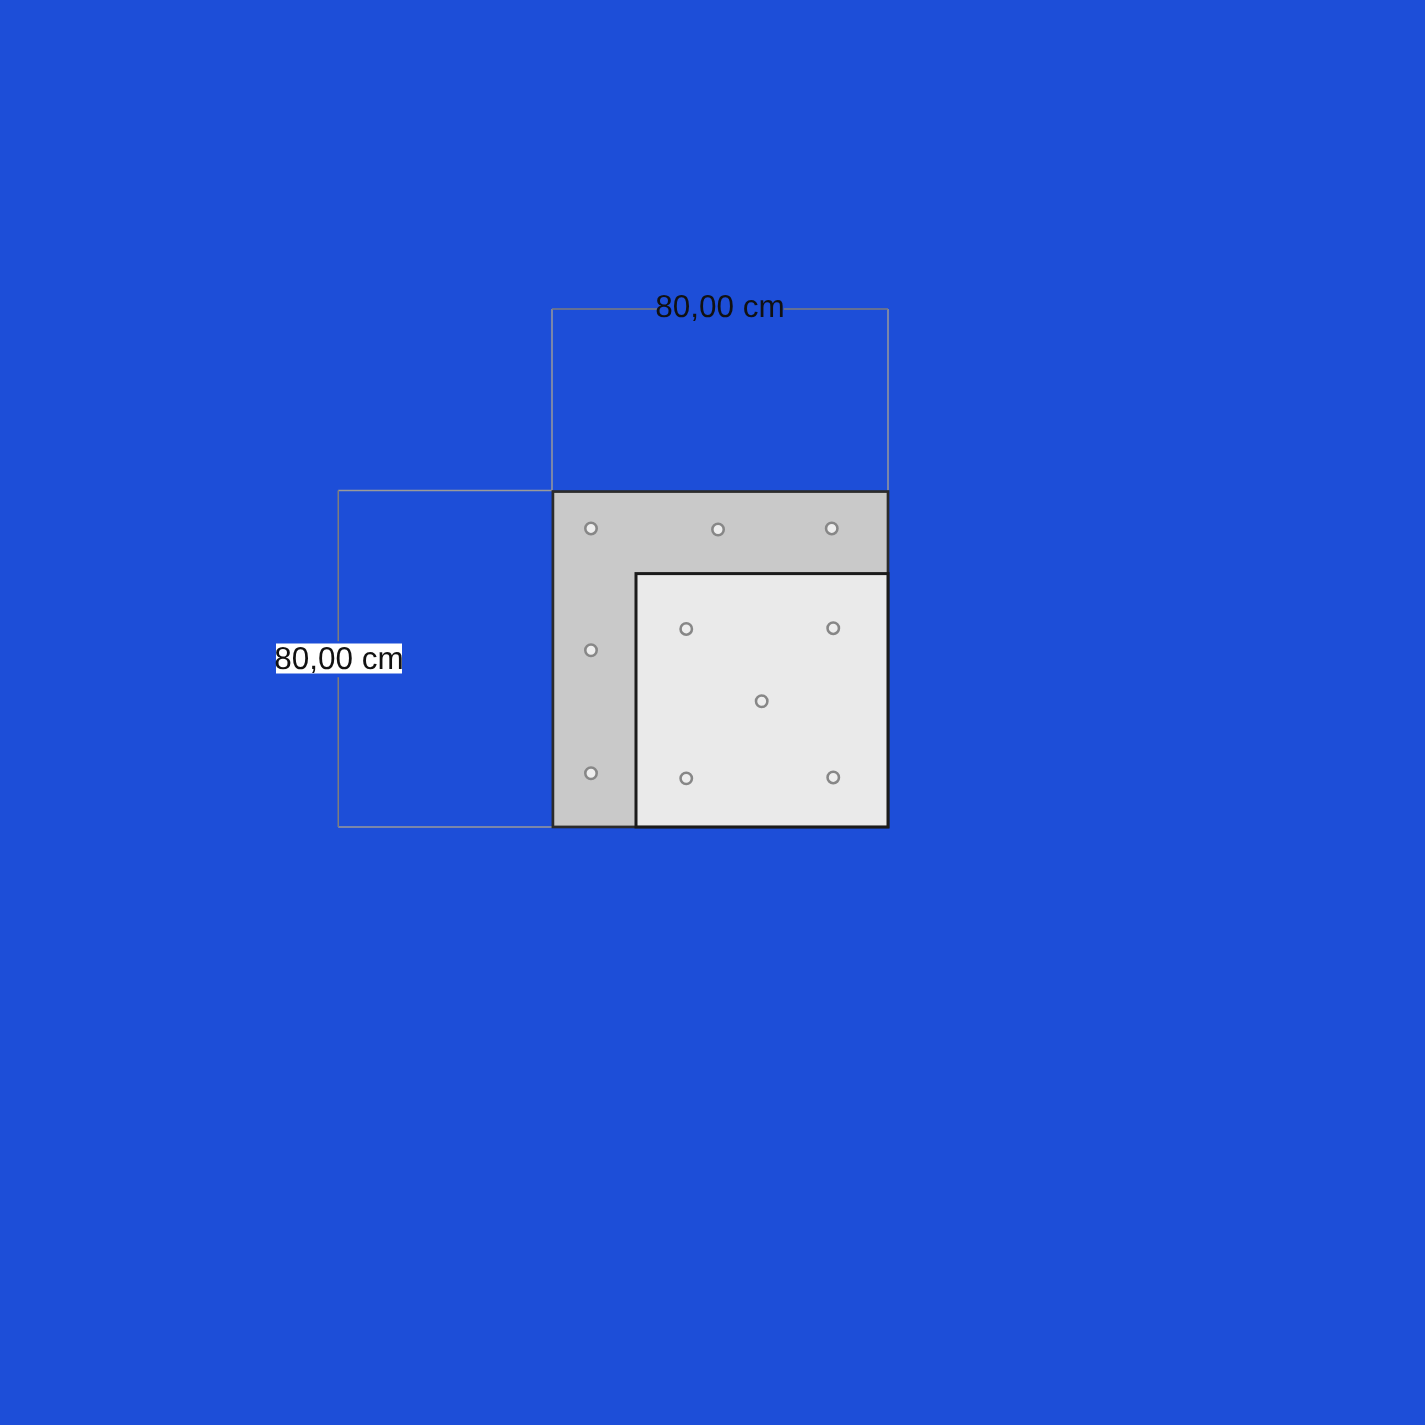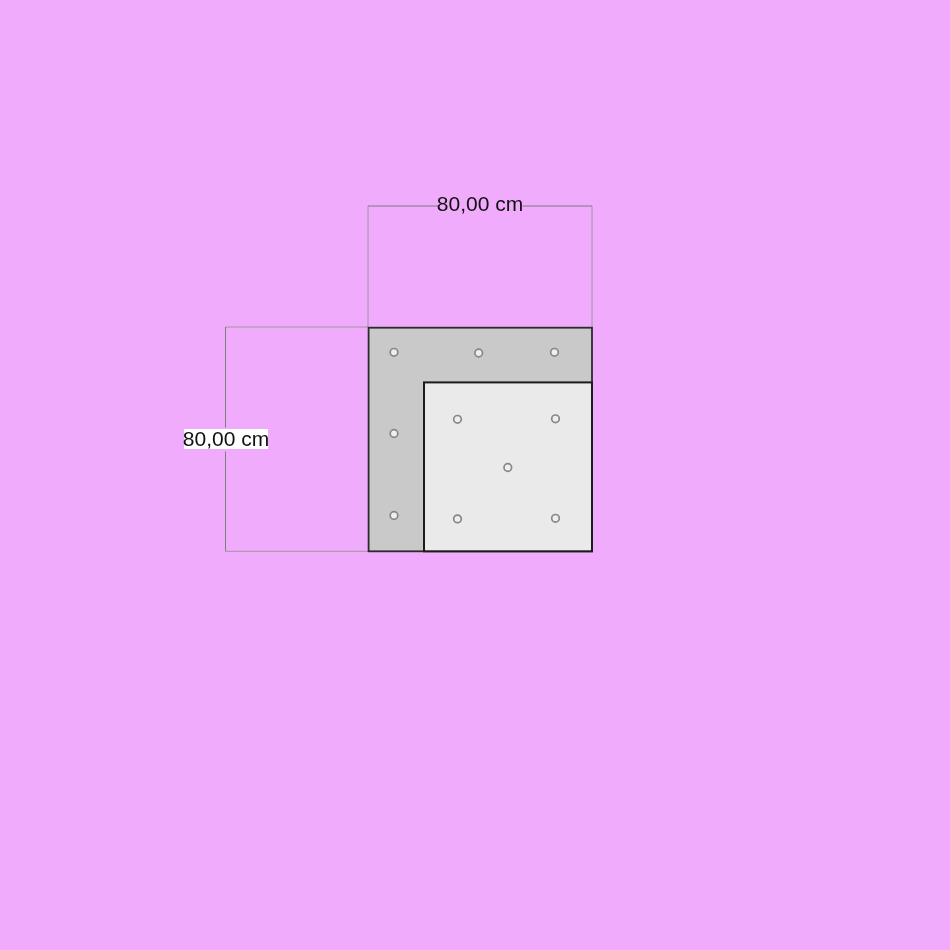--- a/index.html
+++ b/index.html
@@ -1,16 +1,16 @@
 <!DOCTYPE html>
 <html><head>
 <meta charset="utf-8">
 <style>
   html,body{margin:0;padding:0;background:#ffffff;}
-  .page{width:950px;height:950px;position:relative;overflow:hidden;background:#f0abfc;}
+  .page{width:950px;height:950px;position:relative;overflow:hidden;background:#1d4ed8;}
   svg{position:absolute;left:0;top:0;}
   text{font-family:"Liberation Sans", sans-serif;}
 </style>
 </head>
 <body>
 <div class="page">
 <svg width="950" height="950" viewBox="0 0 950 950">
 
   <g stroke="#9a9a9a" stroke-width="1">
     <line x1="368" y1="206" x2="368" y2="327"></line>

